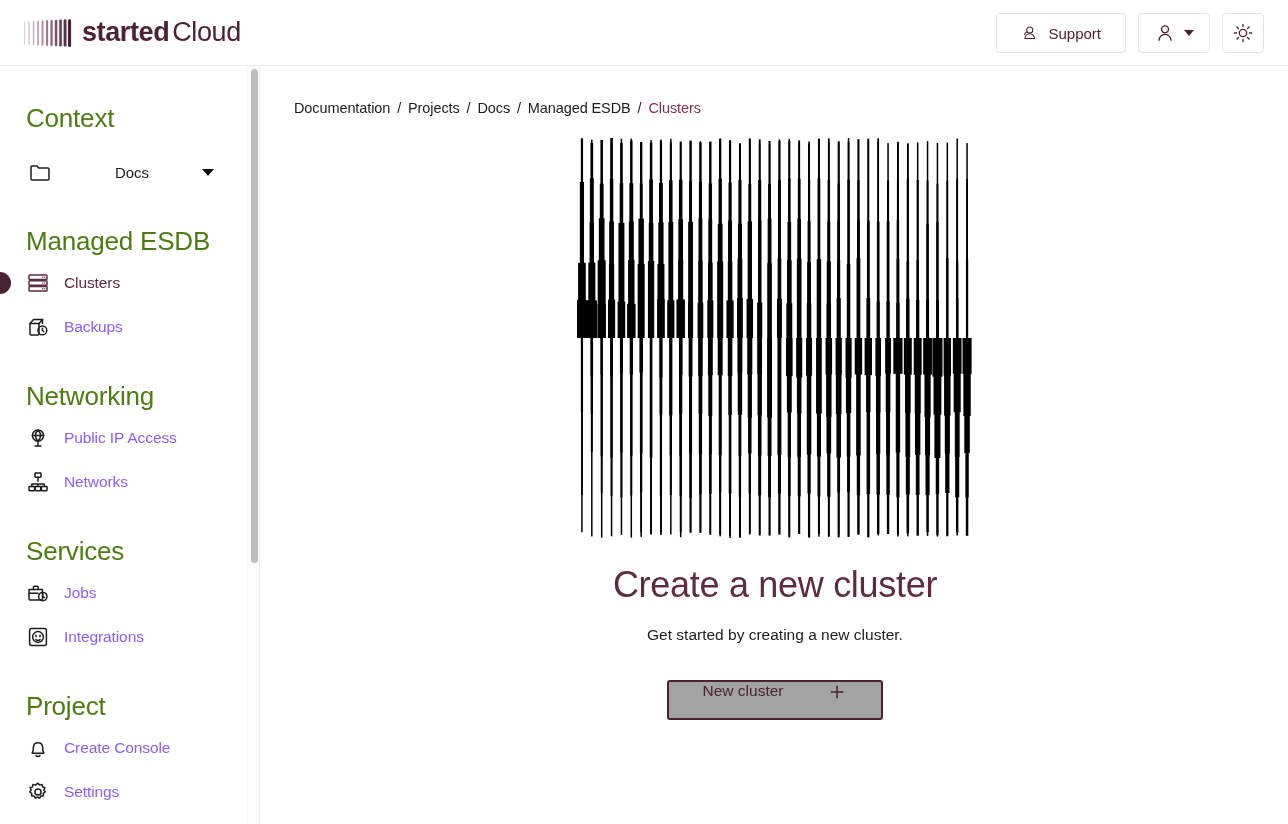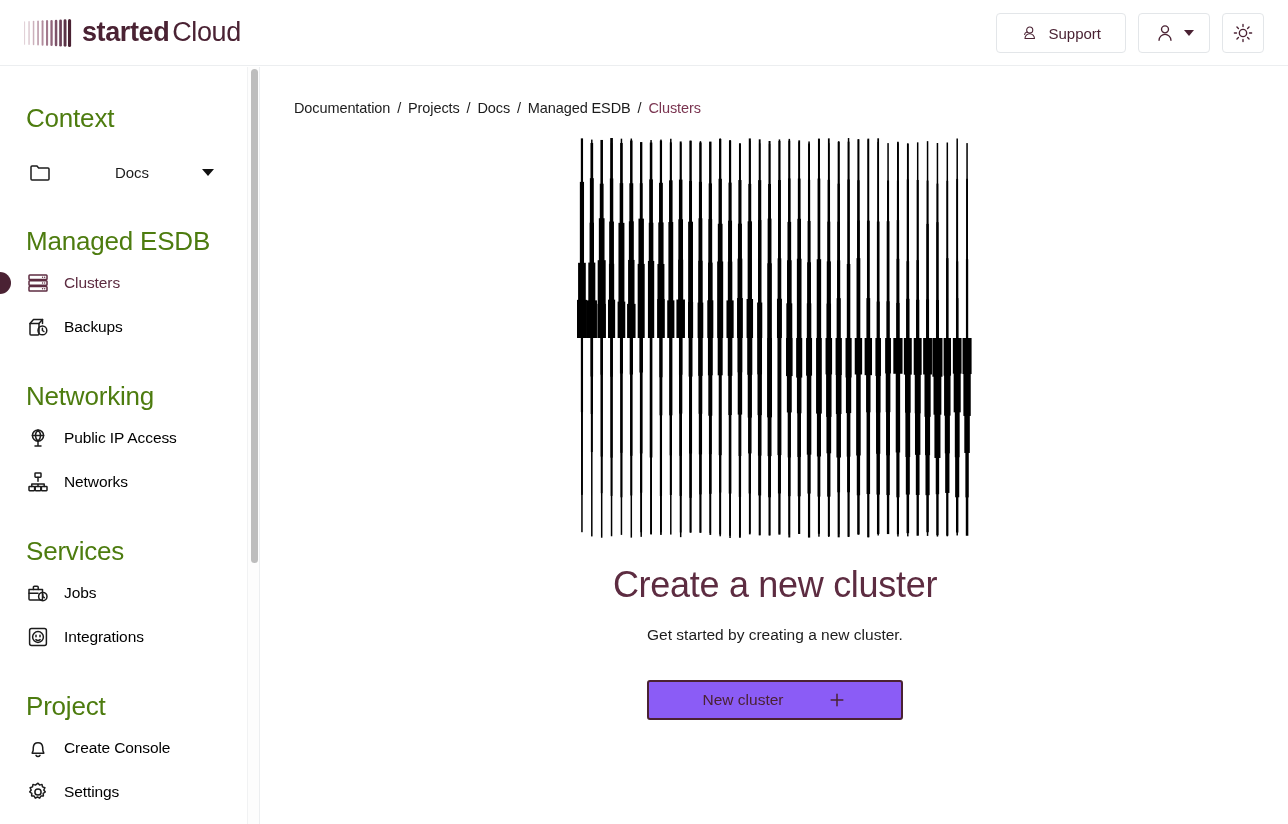--- a/index.html
+++ b/index.html
@@ -88,21 +88,21 @@
     border-right: 6px solid transparent;
     border-top: 7px solid #111;
     margin-right: 6px;
   }
 
   .nav-item {
     position: relative;
     display: flex; align-items: center;
     height: 44px; padding-left: 26px;
     gap: 14px; cursor: pointer;
-    color: #000000;
+    color: #8b5cf6;
   }
   .nav-item .nav-icon {
     width: 24px; height: 24px;
     display: flex; align-items: center; justify-content: center;
     flex: none;
   }
   .nav-item .nav-label { font-size: 15.5px; letter-spacing: -0.1px; }
   .nav-item.active { color: #5d2c41; }
   .nav-item.active .nav-label { color: #5d2c41; }
   .active-dot {
@@ -151,24 +151,24 @@
     margin-top: 26px;
     font-size: 36px; font-weight: 400; color: #5d2c41;
     letter-spacing: -0.3px;
   }
   .empty-sub {
     margin-top: 20px;
     font-size: 15.5px; color: #1c1c1c;
   }
   .new-cluster-btn {
     margin-top: 36px;
-    width: 256px; height: 40px;
-    border: 2px solid #4a2233; background: #8b5cf6;
+    width: 216px; height: 40px;
+    border: 2px solid #4a2233; background: #a3a3a3;
     border-radius: 3px;
-    display: flex; align-items: center; justify-content: center;
+    display: flex; align-items: flex-start; justify-content: center;
     gap: 44px; cursor: pointer;
   }
   .new-cluster-btn .ncb-label {
     font-size: 15.5px; color: #4a2233;
   }
 </style>
 </head>
 <body>
 
 <div class="header">

